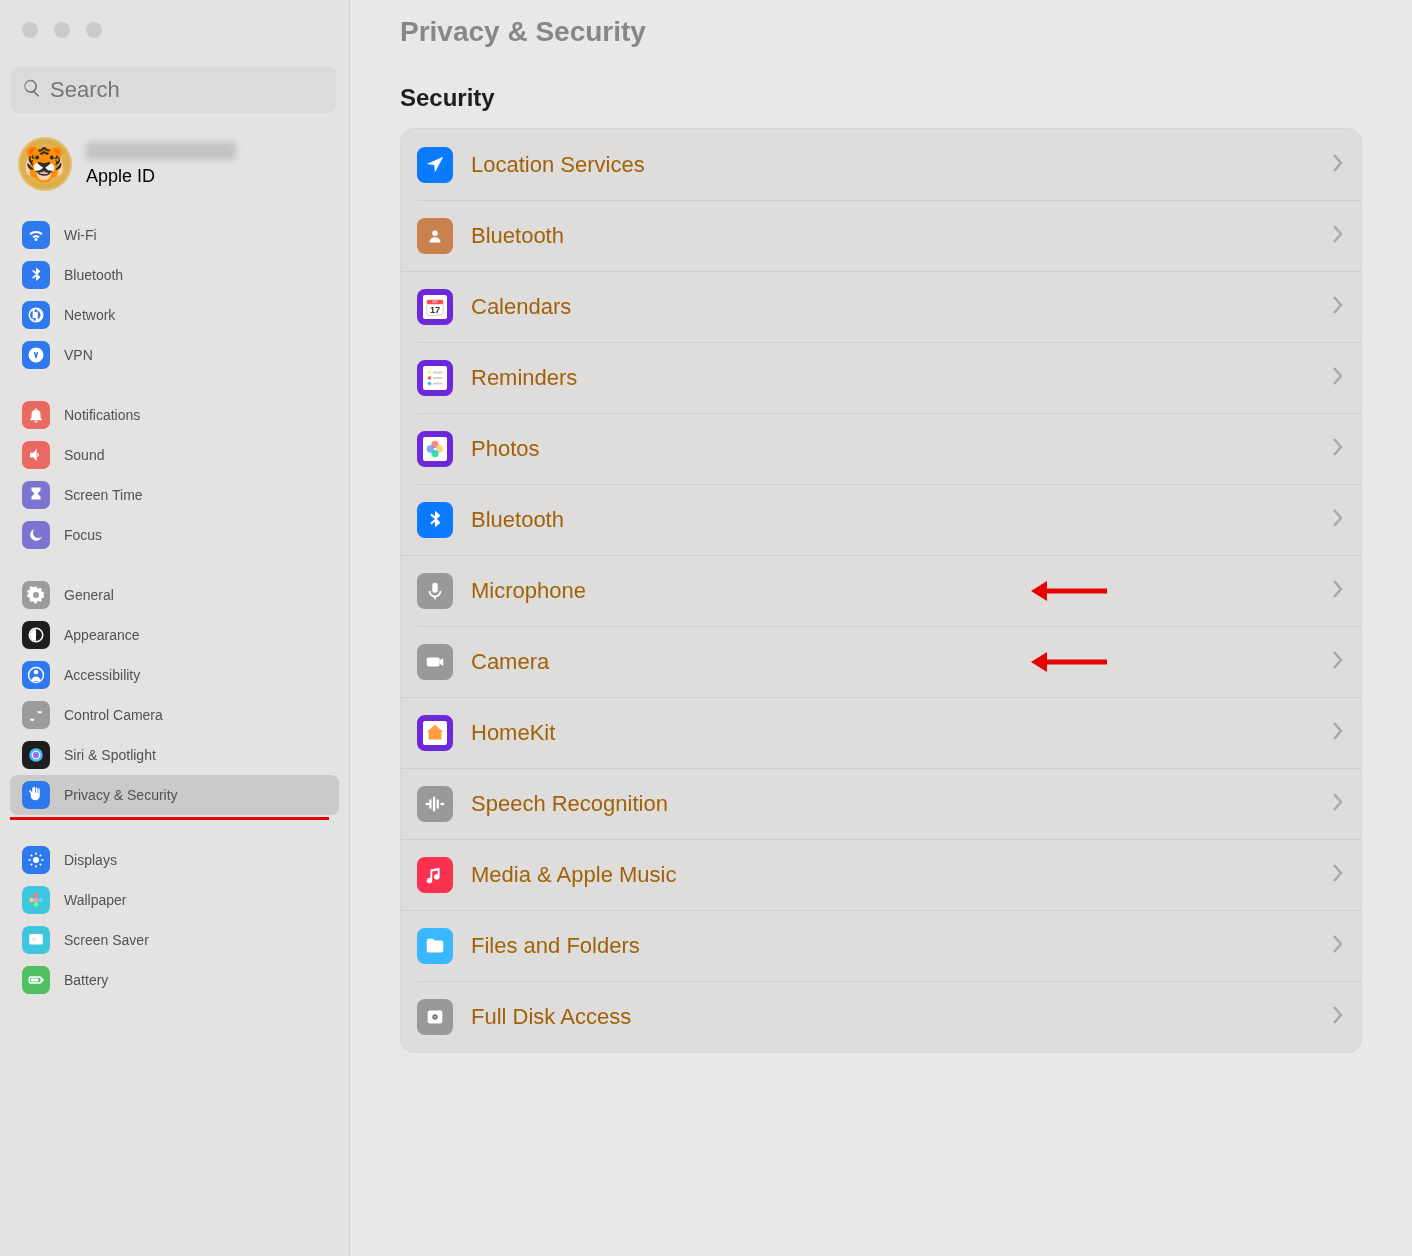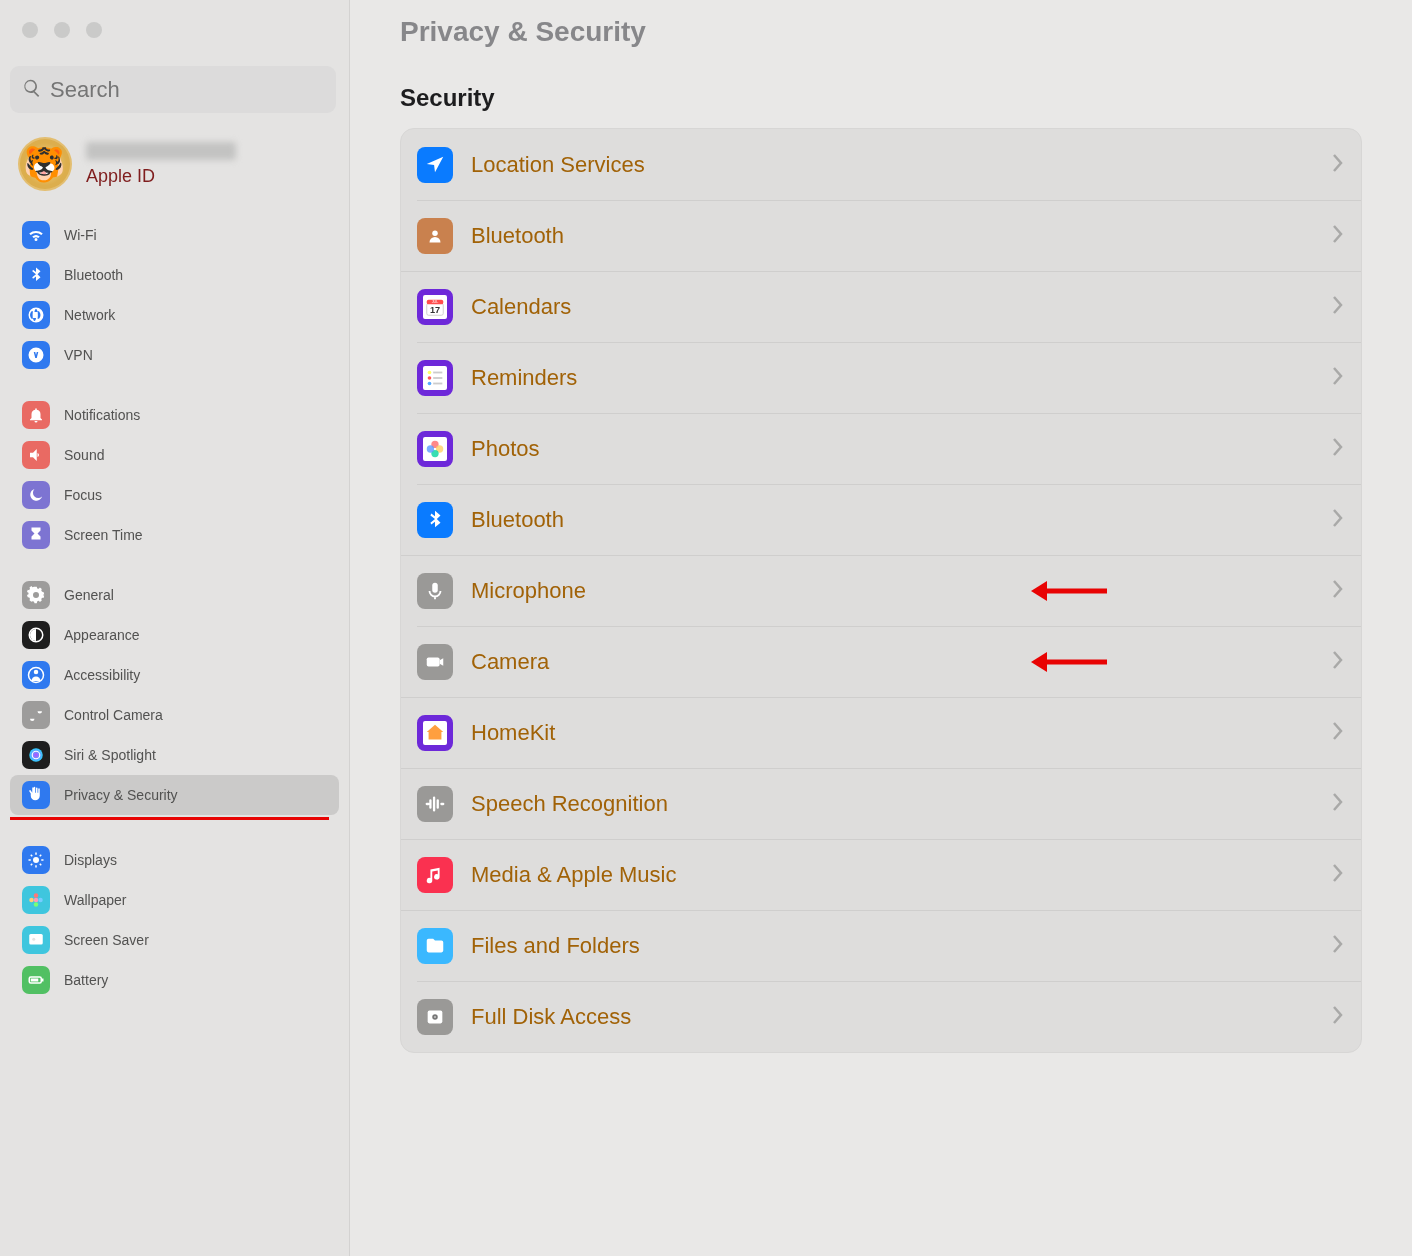--- a/index.html
+++ b/index.html
@@ -7,21 +7,21 @@
     .sidebar { width:349px; height:100%; background:#e4e3e2; padding:18px 10px 0 10px; overflow:hidden; position:relative; }
     .traffic { display:flex; gap:16px; padding:4px 0 0 12px; }
     .dot { width:16px; height:16px; border-radius:50%; background:#cacac9; }
     .search-wrap { margin:28px 0 0 0; }
     .search { display:flex; align-items:center; width:326px; height:47px; background:#dcdbdb; border-radius:9px; padding:0 12px; gap:8px; }
     .search svg { width:20px; height:20px; fill:#7a7a79; }
     .search input { border:none; outline:none; background:transparent; font-size:22px; color:#7f7f7e; width:100%; }
     .account { display:flex; align-items:center; gap:14px; margin:24px 0 0 8px; }
     .avatar { width:54px; height:54px; border-radius:50%; background:radial-gradient(circle,#f6d98f 0%,#dcae4d 60%); display:flex; align-items:center; justify-content:center; font-size:34px; border:2px solid #fff3; }
     .acct-text .blur { width:150px; height:18px; background:#c3c3c2; filter:blur(3px); border-radius:3px; margin-bottom:6px; }
-    .acct-text .sub { font-size:18px; color:#7f1d1d; }
+    .acct-text .sub { font-size:18px; color:#000000; }
     .group { margin-top:24px; }
     .group + .group { margin-top:20px; }
     .srow { display:flex; align-items:center; gap:14px; padding:5px 12px; border-radius:8px; height:40px; cursor:default; }
     .srow.sel { background:#cbcac9; }
     .srow .lbl { font-size:14px; color:#525251; }
     .sicon { width:28px; height:28px; border-radius:7px; display:flex; align-items:center; justify-content:center; flex-shrink:0; }
     .sicon svg { width:18px; height:18px; fill:#fff; }
     .underline { height:3px; background:#e80303; margin:2px 10px 0 0; }
     .divider-v { width:1px; background:#d3d2d1; }
     .main { flex:1; padding:16px 50px 0 50px; overflow:hidden; }
@@ -154,38 +154,38 @@
         </div>
         <div class="srow">
           <div class="sicon" style="background: rgb(125, 116, 210);">
             <svg viewBox="0 0 24 24">
               <defs>
                 <radialGradient id="g1">
                   <stop offset="0" stop-color="#b84dff"></stop>
                   <stop offset="1" stop-color="#2dd3ff"></stop>
                 </radialGradient>
               </defs>
+              <path d="M6 2h12v4l-4 4 4 4v4H6v-4l4-4-4-4z"></path>
+            </svg>
+          </div>
+          <span class="lbl">Screen Time</span>
+        </div>
+        <div class="srow">
+          <div class="sicon" style="background: rgb(125, 116, 210);">
+            <svg viewBox="0 0 24 24">
+              <defs>
+                <radialGradient id="g1">
+                  <stop offset="0" stop-color="#b84dff"></stop>
+                  <stop offset="1" stop-color="#2dd3ff"></stop>
+                </radialGradient>
+              </defs>
               <path d="M20 14A8 8 0 1110 4a7 7 0 0010 10z"></path>
             </svg>
           </div>
           <span class="lbl">Focus</span>
-        </div>
-        <div class="srow">
-          <div class="sicon" style="background: rgb(125, 116, 210);">
-            <svg viewBox="0 0 24 24">
-              <defs>
-                <radialGradient id="g1">
-                  <stop offset="0" stop-color="#b84dff"></stop>
-                  <stop offset="1" stop-color="#2dd3ff"></stop>
-                </radialGradient>
-              </defs>
-              <path d="M6 2h12v4l-4 4 4 4v4H6v-4l4-4-4-4z"></path>
-            </svg>
-          </div>
-          <span class="lbl">Screen Time</span>
         </div>
       </div>
       <div class="group">
         <div class="srow">
           <div class="sicon" style="background: rgb(157, 156, 155);">
             <svg viewBox="0 0 24 24">
               <defs>
                 <radialGradient id="g1">
                   <stop offset="0" stop-color="#b84dff"></stop>
                   <stop offset="1" stop-color="#2dd3ff"></stop>

